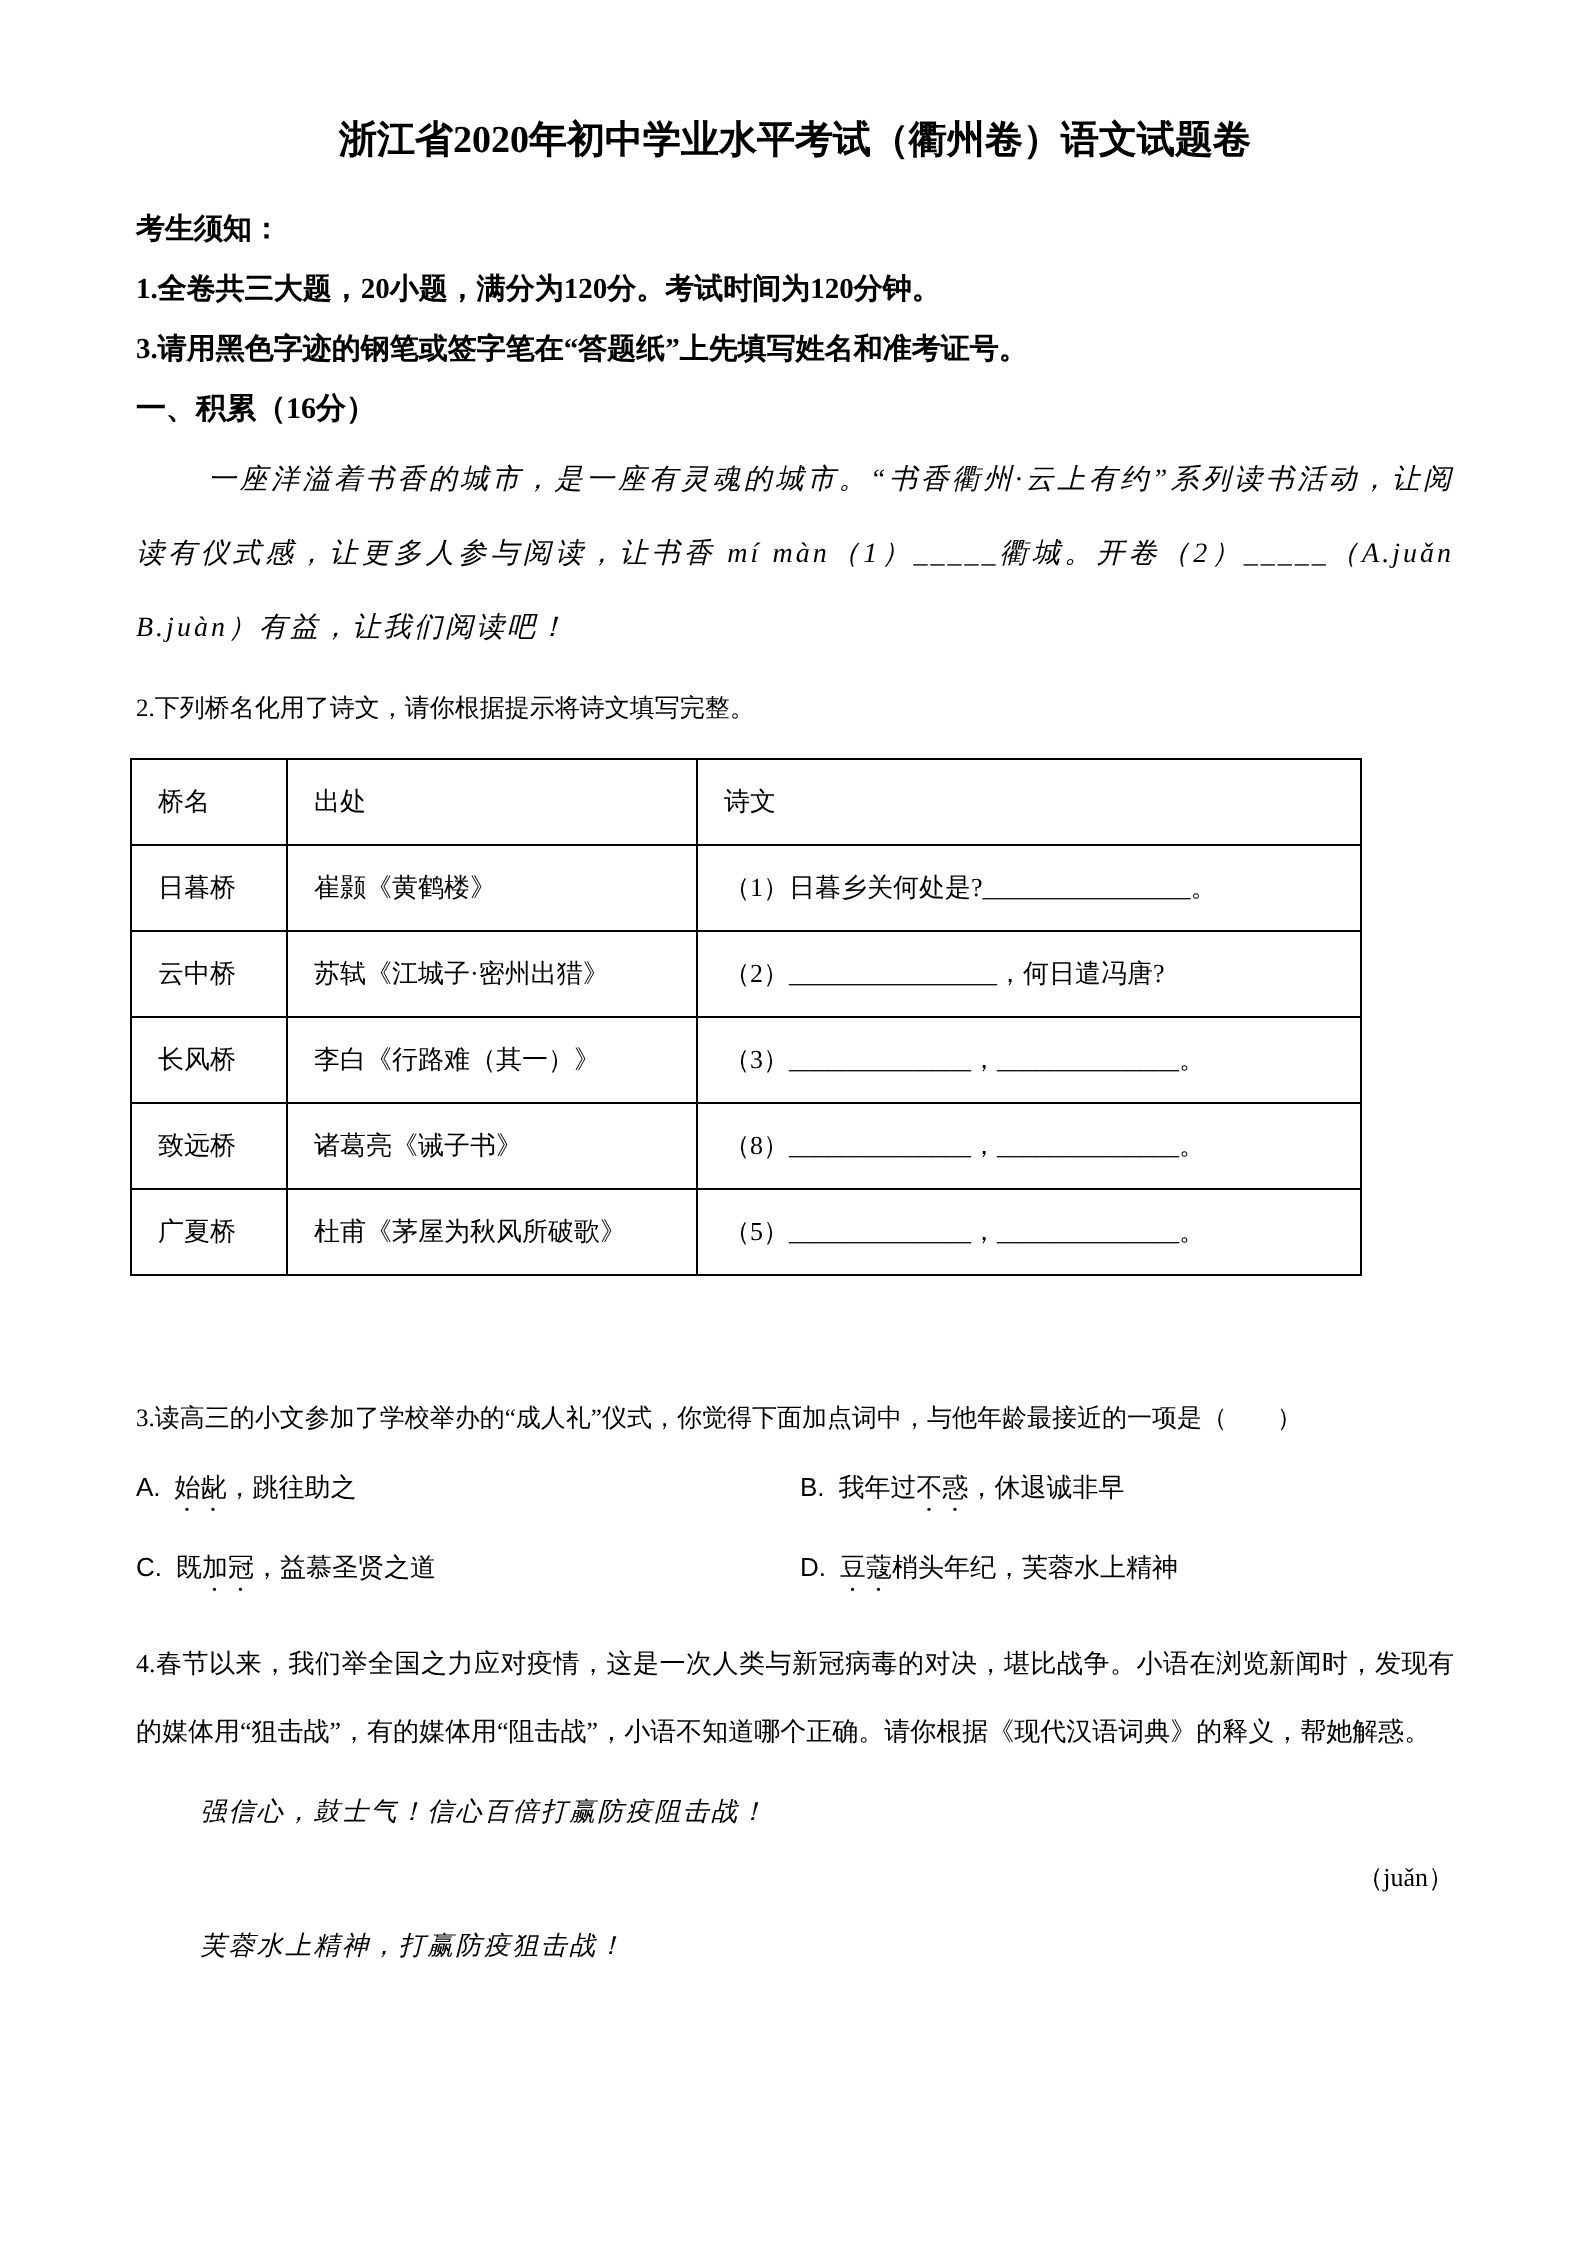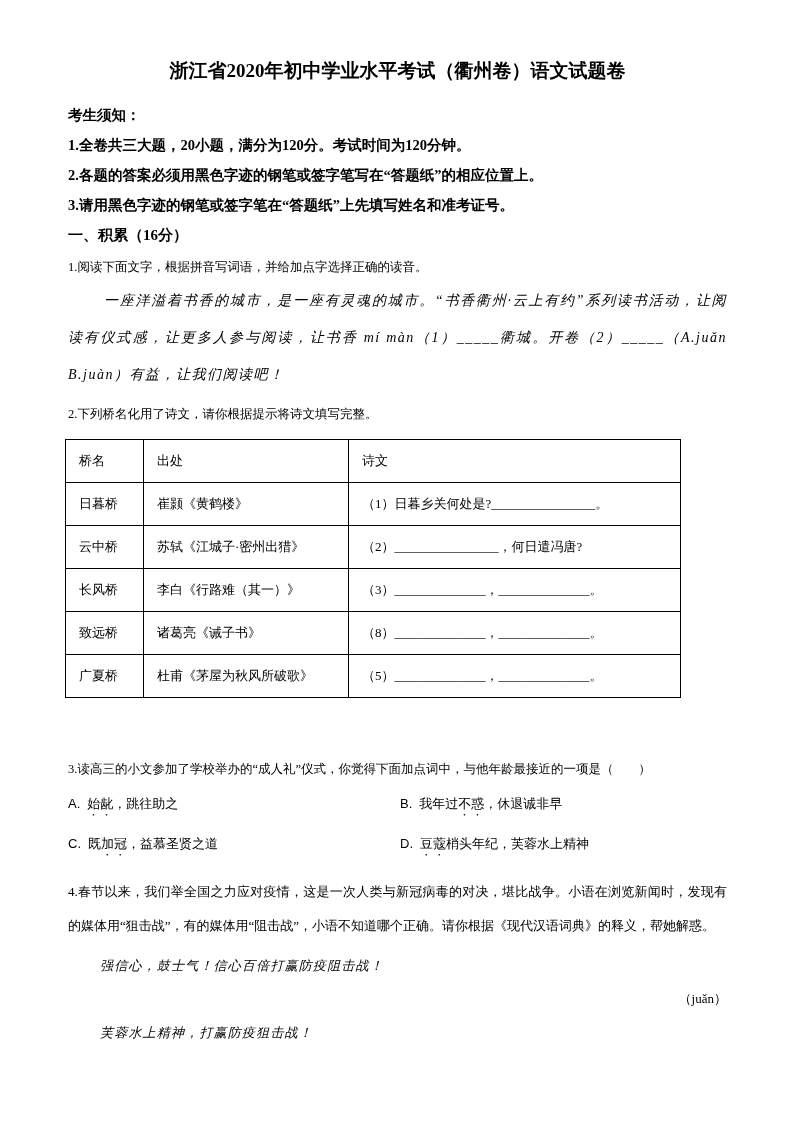--- a/index.html
+++ b/index.html
@@ -106,26 +106,24 @@
 </style>
 </head>
 <body>
 
 <div class="page">
 
   <h1 class="title">浙江省2020年初中学业水平考试（衢州卷）语文试题卷</h1>
 
   <div class="notice-heading">考生须知：</div>
   <div class="notice-item">1.全卷共三大题，20小题，满分为120分。考试时间为120分钟。</div>
-  <div class="notice-item">2.各题的答案必须用黑色字迹的钢笔或签字笔写在“答题纸”的相应位置上。</div>
   <div class="notice-item">3.请用黑色字迹的钢笔或签字笔在“答题纸”上先填写姓名和准考证号。</div>
 
   <div class="section-heading">一、积累（16分）</div>
 
-  <div class="stem q1-stem">1.阅读下面文字，根据拼音写词语，并给加点字选择正确的读音。</div>
 
   <div class="passage">一座洋溢着书香的城市，是一座有灵魂的城市。“书香衢州·云上有约”系列读书活动，让阅读有仪式感，让更多人参与阅读，让书香 mí màn（1）_____衢城。开卷（2）_____（A.juǎn　B.juàn）有益，让我们阅读吧！</div>
 
   <div class="stem q2-stem">2.下列桥名化用了诗文，请你根据提示将诗文填写完整。</div>
 
   <table class="bridge">
     <tbody>
         <tr>
       <td class="col-name">桥名</td>
       <td class="col-src">出处</td>

